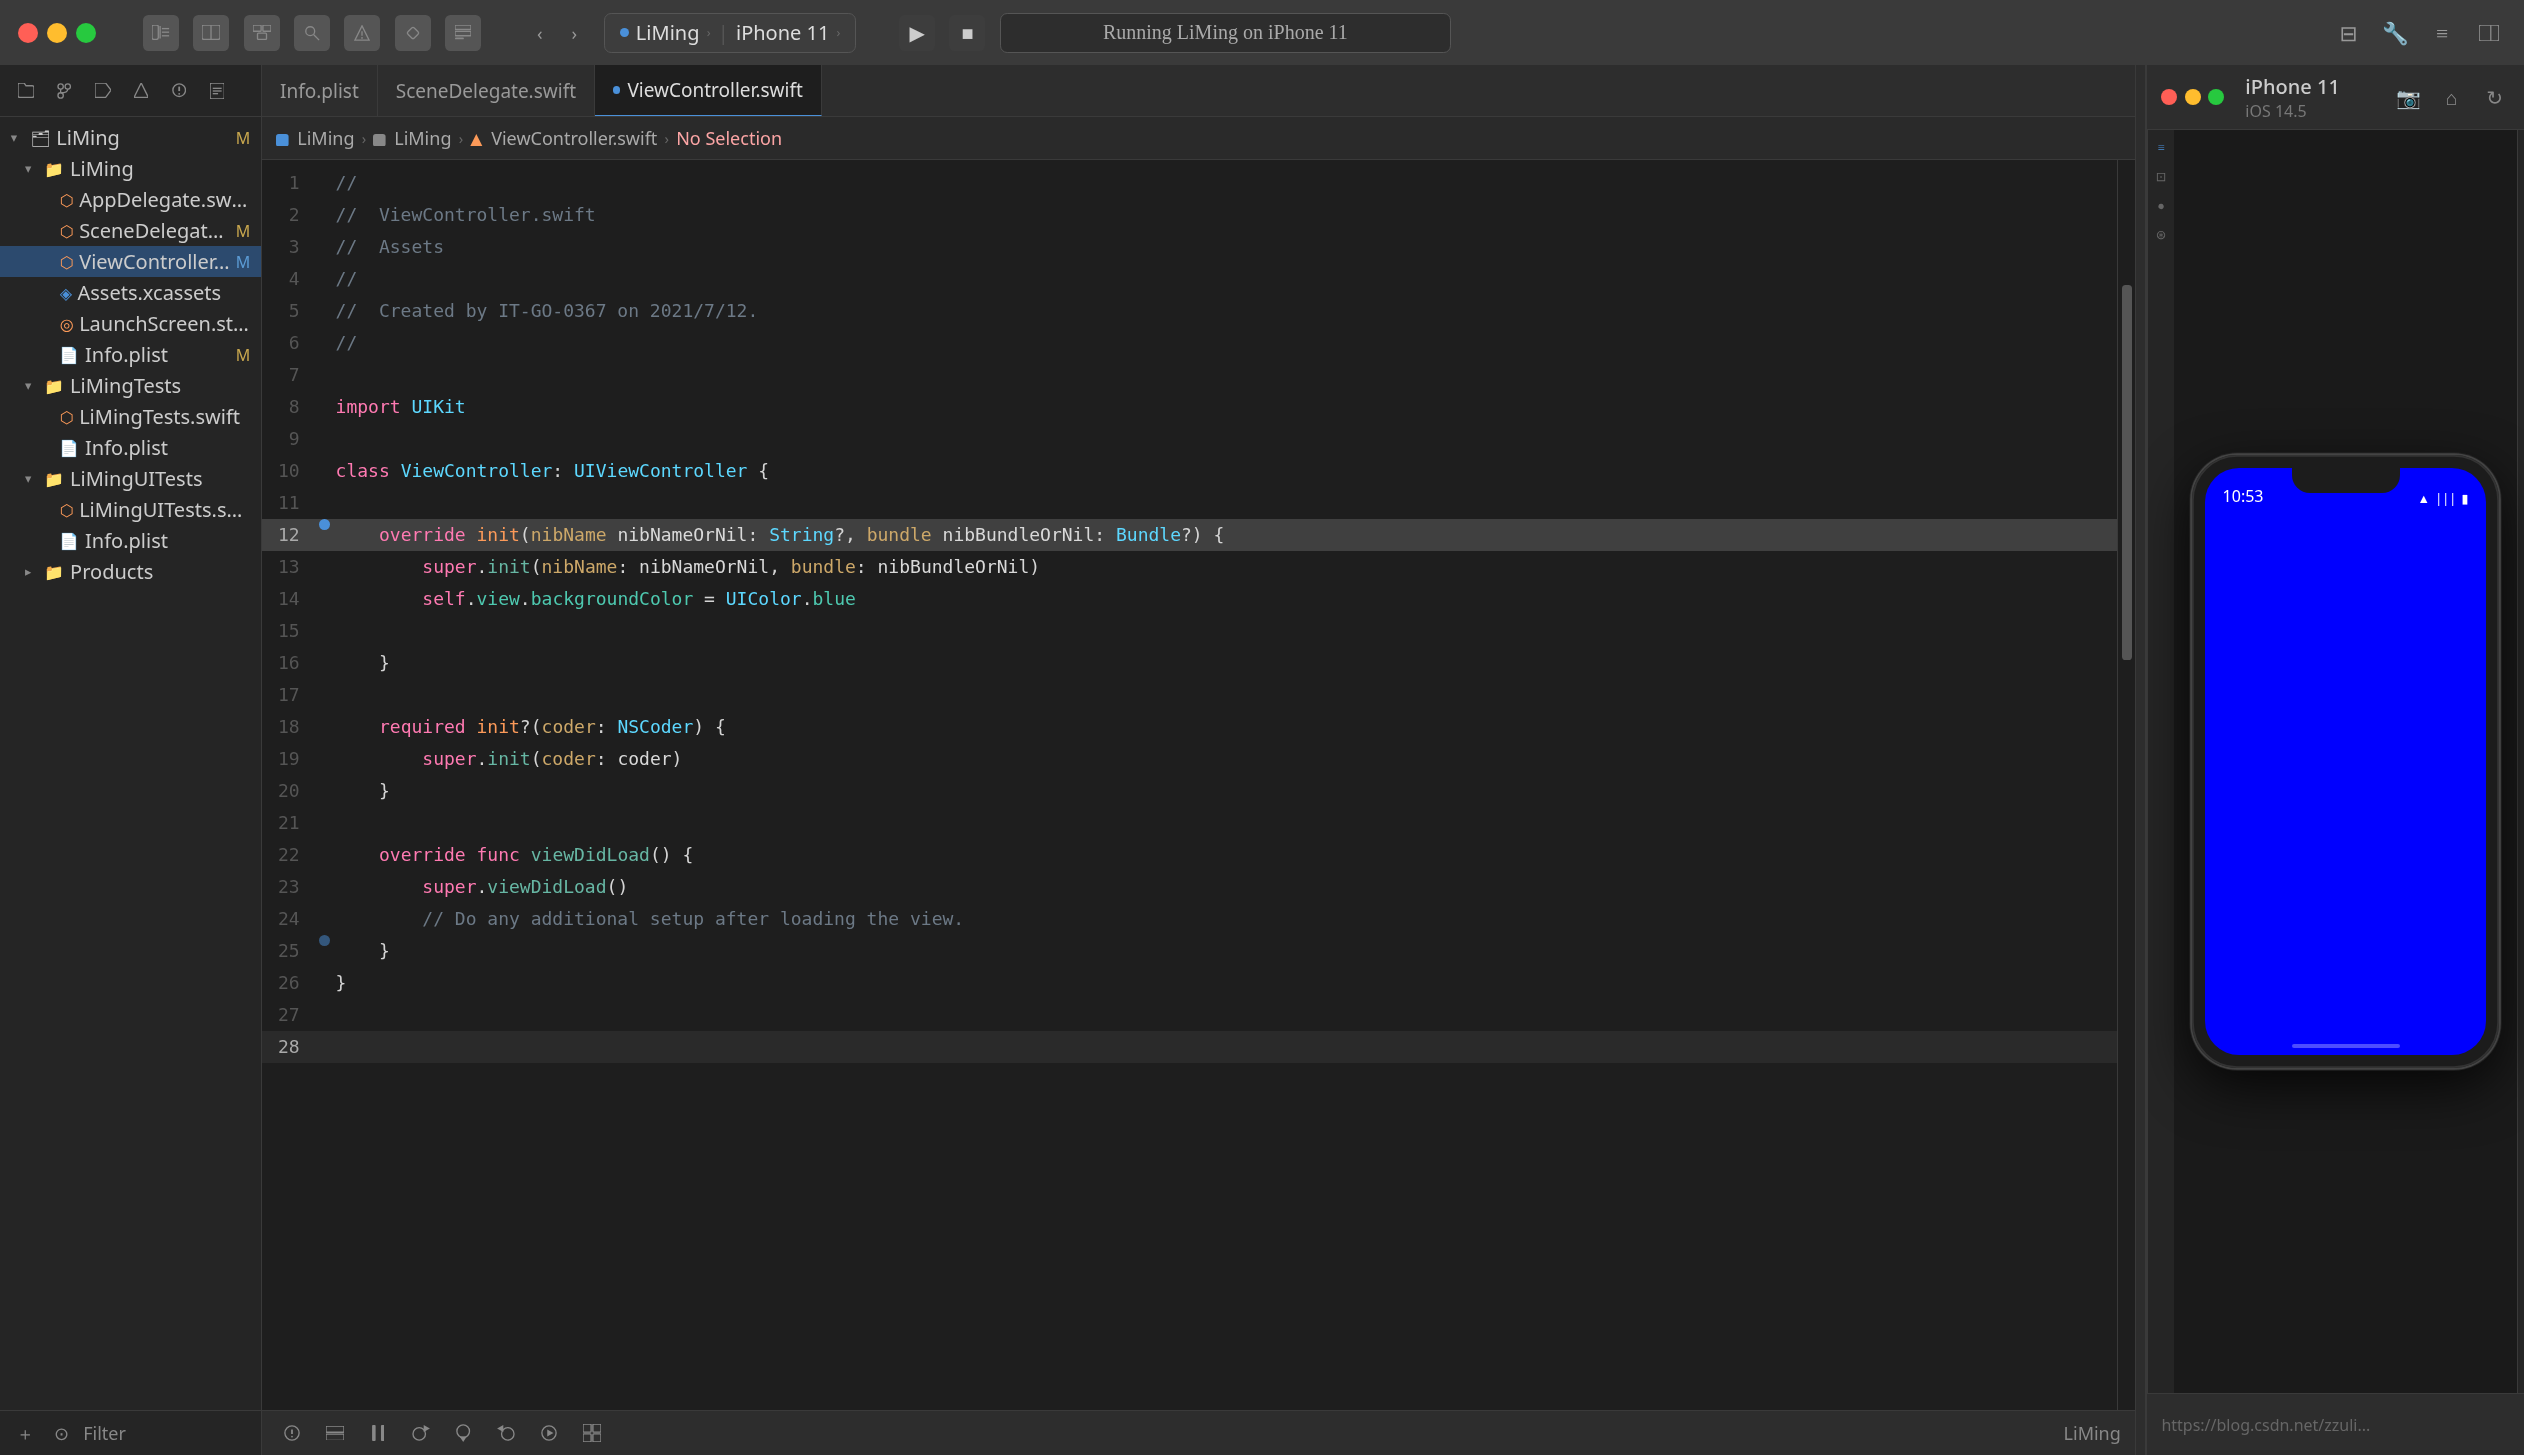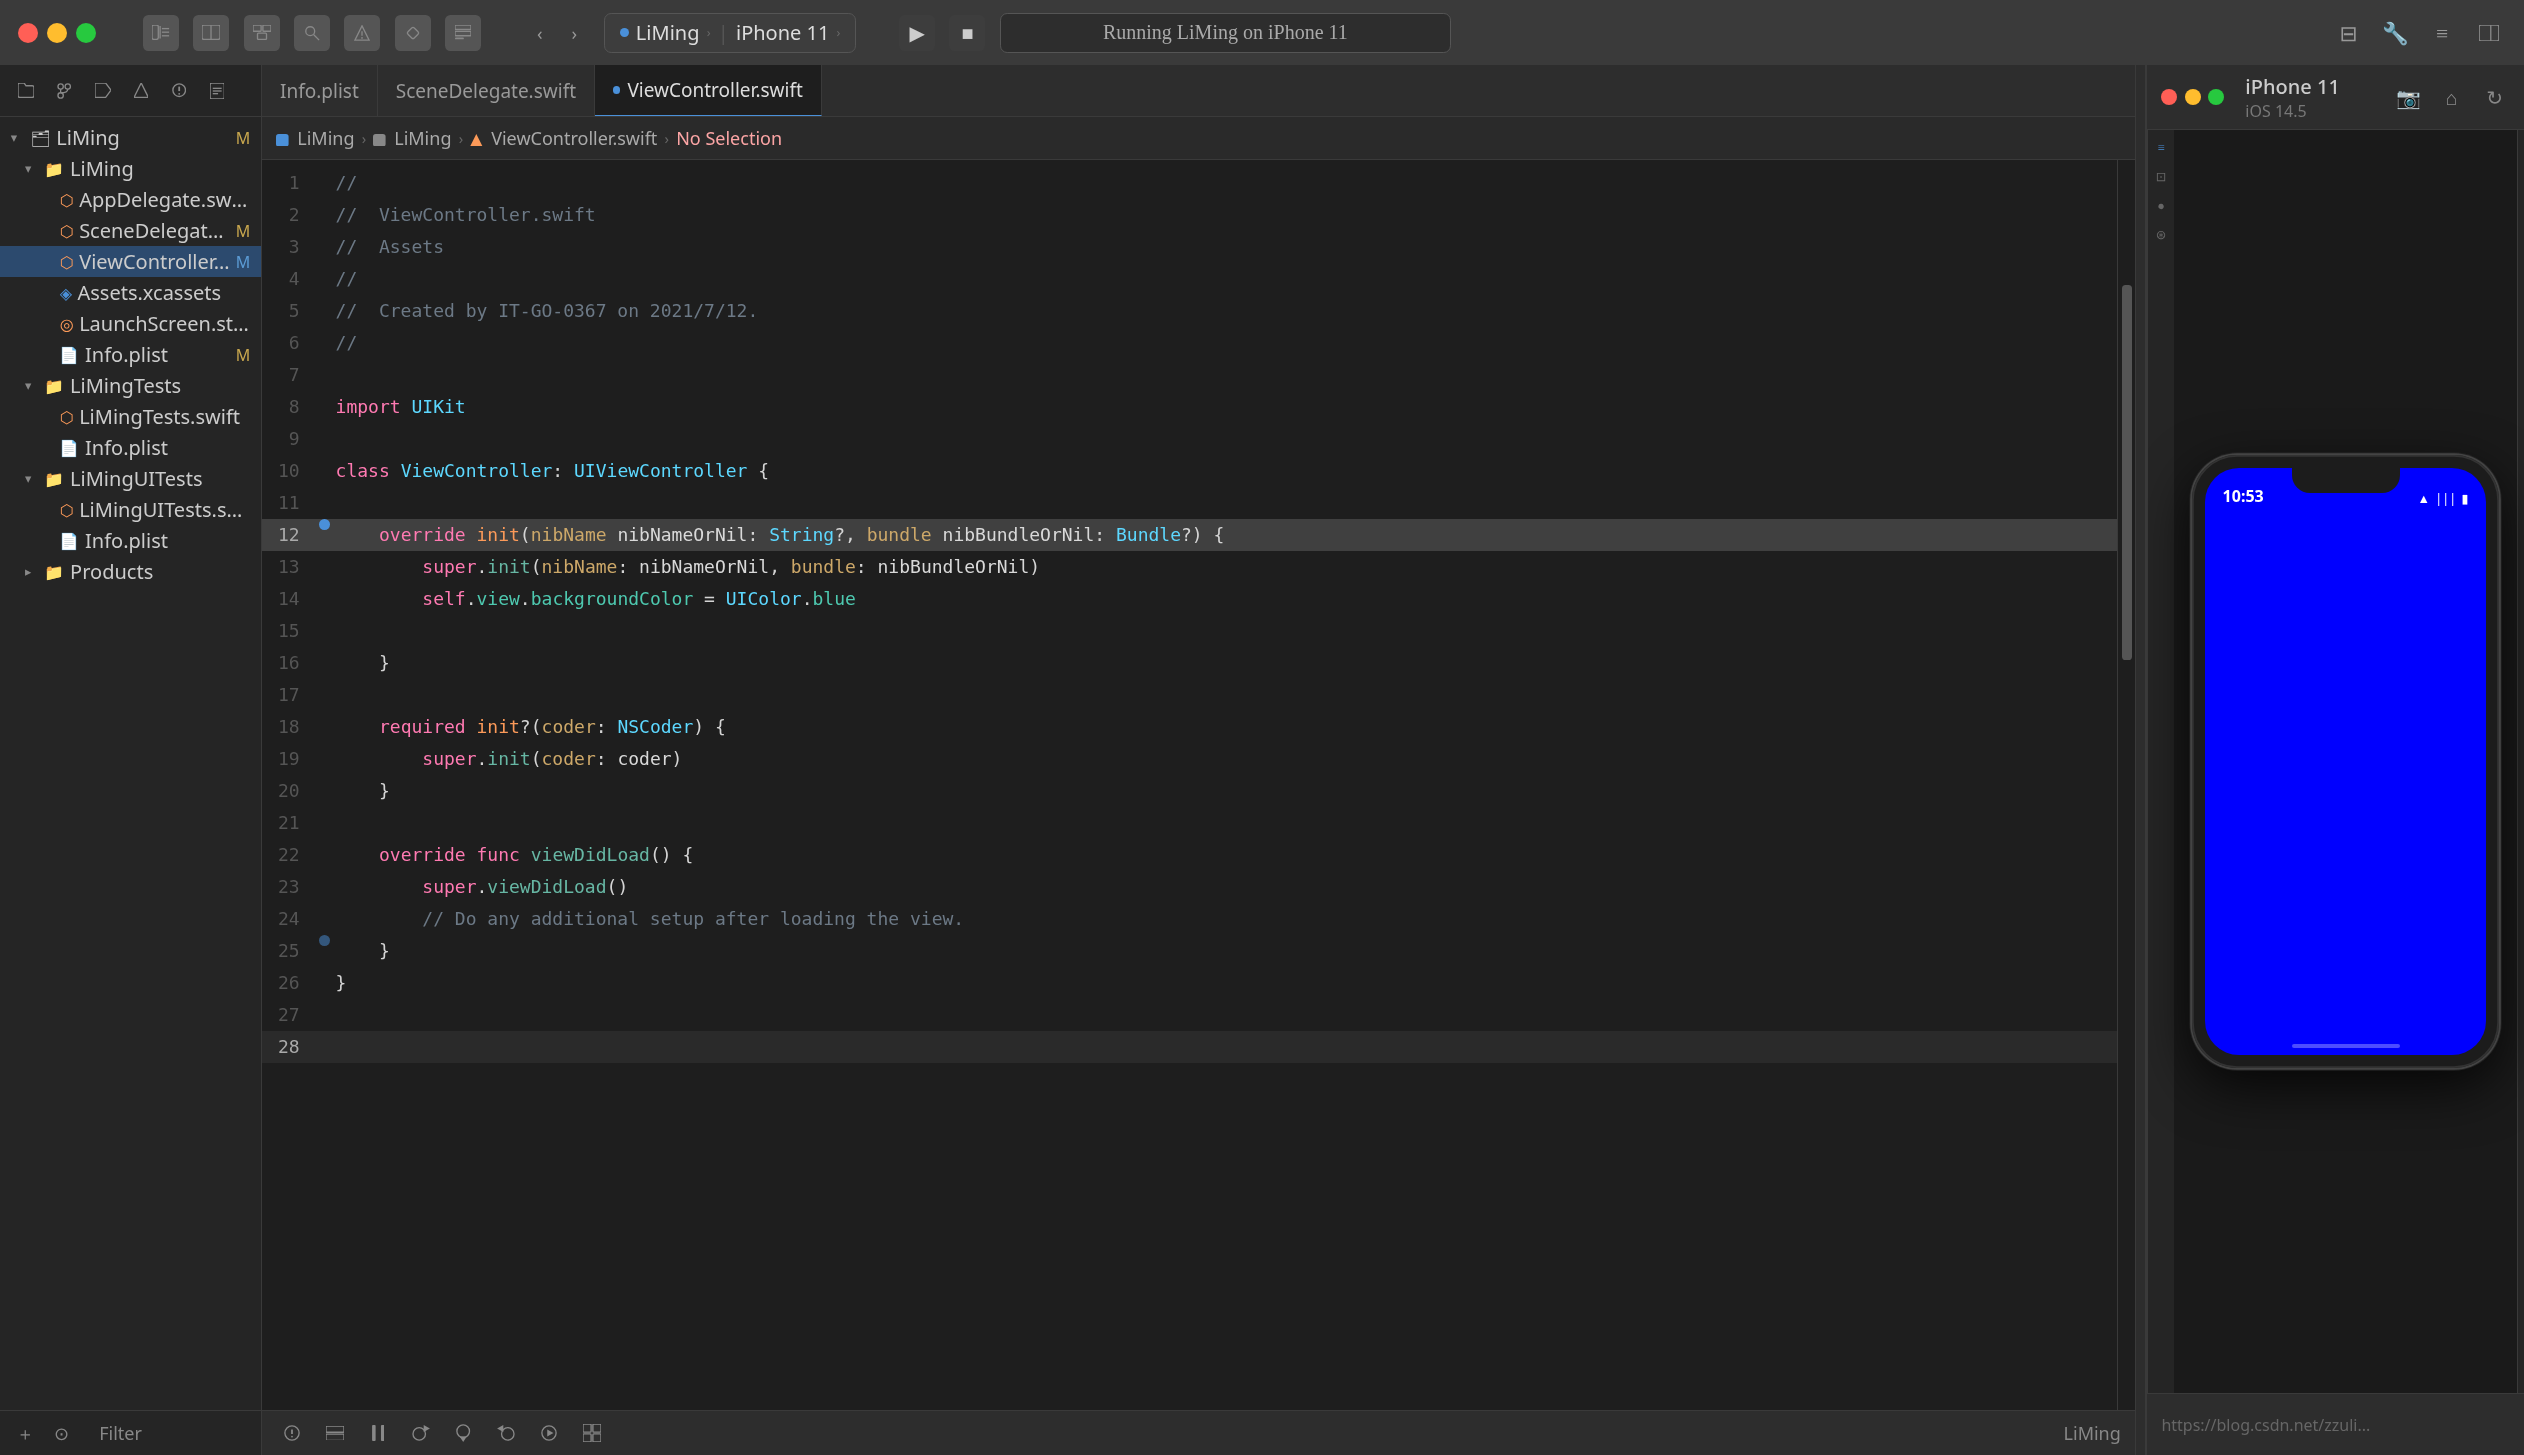--- a/index.html
+++ b/index.html
@@ -194,21 +194,21 @@
       padding: 0 10.8px;
       gap: 7.2px;
       flex-shrink: 0;
     }
     .sidebar-bottom-btn {
       width: 29px; height: 29px;
       display: flex; align-items: center; justify-content: center;
       color: #888; font-size: 18px; cursor: pointer;
     }
     .filter-label {
-      color: #888; font-size: 18px; margin-left: 16px;
+      color: #888; font-size: 18px;
     }
 
     
     .editor-area {
       flex: 1;
       display: flex;
       flex-direction: column;
       overflow: hidden;
     }
 
@@ -449,21 +449,21 @@
       right: 0;
       height: 45px;
       display: flex;
       align-items: flex-end;
       padding: 0 18px 5.4px;
       z-index: 5;
     }
     .iphone-time {
       color: #fff;
       font-size: 16px;
-      font-weight: 700;
+      font-weight: 400;
     }
     .iphone-status-icons {
       margin-left: auto;
       display: flex;
       gap: 5.4px;
       align-items: center;
     }
     .iphone-status-icon {
       color: #fff;
       font-size: 12.6px;

